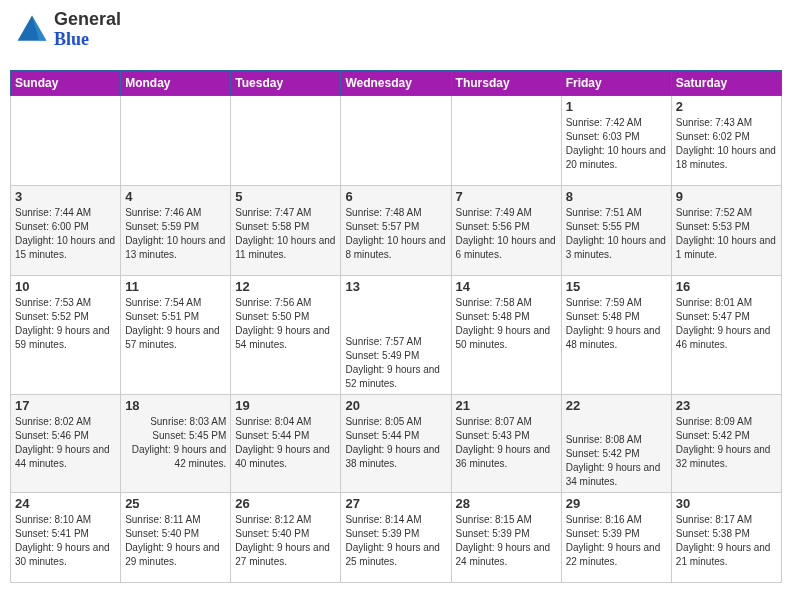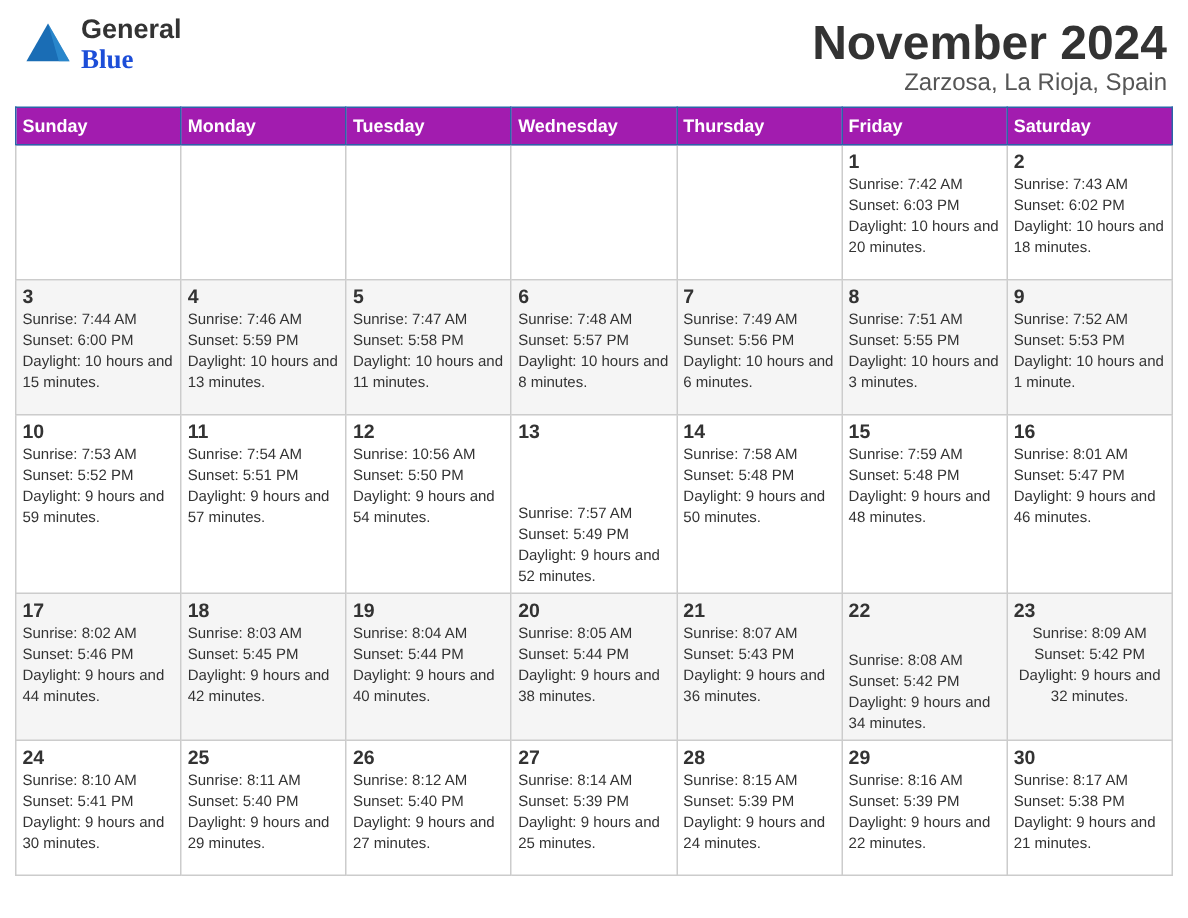--- a/index.html
+++ b/index.html
@@ -7,21 +7,21 @@
       font-family: Arial, sans-serif;
       background: #fff;
       width: 792px;
       min-height: 612px;
       padding: 10px;
     }
     .header {
       display: flex;
       justify-content: space-between;
       align-items: flex-start;
-      margin-bottom: 6px;
+      margin-bottom: 20px;
       padding: 0 4px;
     }
     .logo {
       display: flex;
       align-items: center;
       gap: 4px;
     }
     .logo-text {
       font-size: 18px;
       font-weight: bold;
@@ -102,24 +102,20 @@
   <div class="logo">
     <svg class="logo-icon" viewBox="0 0 40 40">
       <polygon points="20,4 36,32 4,32" fill="#1a6db5"></polygon>
       <polygon points="20,4 36,32 28,32" fill="#3498db" opacity="0.6"></polygon>
     </svg>
     <div class="logo-text">
       <span class="logo-general">General</span><br>
       <span class="logo-blue">Blue</span>
     </div>
   </div>
-  <div class="title-block">
-    <div class="month-title">November 2024</div>
-    <div class="subtitle">Zarzosa, La Rioja, Spain</div>
-  </div>
 </div>
 
 <table class="calendar">
   <thead>
     <tr>
       <th>Sunday</th>
       <th>Monday</th>
       <th>Tuesday</th>
       <th>Wednesday</th>
       <th>Thursday</th>
@@ -199,21 +195,21 @@
 Daylight: 9 hours and 59 minutes.</div>
         </td>
         <td>
           <span class="day-num">11</span>
           <div class="day-info" style="white-space: pre-line;">Sunrise: 7:54 AM
 Sunset: 5:51 PM
 Daylight: 9 hours and 57 minutes.</div>
         </td>
         <td>
           <span class="day-num">12</span>
-          <div class="day-info" style="white-space: pre-line;">Sunrise: 10:56 AM
+          <div class="day-info" style="white-space: pre-line;">Sunrise: 7:56 AM
 Sunset: 5:50 PM
 Daylight: 9 hours and 54 minutes.</div>
         </td>
         <td>
           <span class="day-num">13</span>
           <div class="day-info" style="white-space: pre-line; margin-top: 41px;">Sunrise: 7:57 AM
 Sunset: 5:49 PM
 Daylight: 9 hours and 52 minutes.</div>
         </td>
         <td>
@@ -237,21 +233,21 @@
       </tr>
       <tr class="row-even">
         <td>
           <span class="day-num">17</span>
           <div class="day-info" style="white-space: pre-line;">Sunrise: 8:02 AM
 Sunset: 5:46 PM
 Daylight: 9 hours and 44 minutes.</div>
         </td>
         <td>
           <span class="day-num">18</span>
-          <div class="day-info" style="white-space: pre-line;">Sunrise: 8:03 AM
+          <div class="day-info" style="white-space: pre-line; text-align: right;">Sunrise: 8:03 AM
 Sunset: 5:45 PM
 Daylight: 9 hours and 42 minutes.</div>
         </td>
         <td>
           <span class="day-num">19</span>
           <div class="day-info" style="white-space: pre-line;">Sunrise: 8:04 AM
 Sunset: 5:44 PM
 Daylight: 9 hours and 40 minutes.</div>
         </td>
         <td>
@@ -267,21 +263,21 @@
 Daylight: 9 hours and 36 minutes.</div>
         </td>
         <td>
           <span class="day-num">22</span>
           <div class="day-info" style="white-space: pre-line; margin-top: 20px;">Sunrise: 8:08 AM
 Sunset: 5:42 PM
 Daylight: 9 hours and 34 minutes.</div>
         </td>
         <td>
           <span class="day-num">23</span>
-          <div class="day-info" style="white-space: pre-line; text-align: center;">Sunrise: 8:09 AM
+          <div class="day-info" style="white-space: pre-line;">Sunrise: 8:09 AM
 Sunset: 5:42 PM
 Daylight: 9 hours and 32 minutes.</div>
         </td>
       </tr>
       <tr class="row-odd">
         <td>
           <span class="day-num">24</span>
           <div class="day-info" style="white-space: pre-line;">Sunrise: 8:10 AM
 Sunset: 5:41 PM
 Daylight: 9 hours and 30 minutes.</div>

